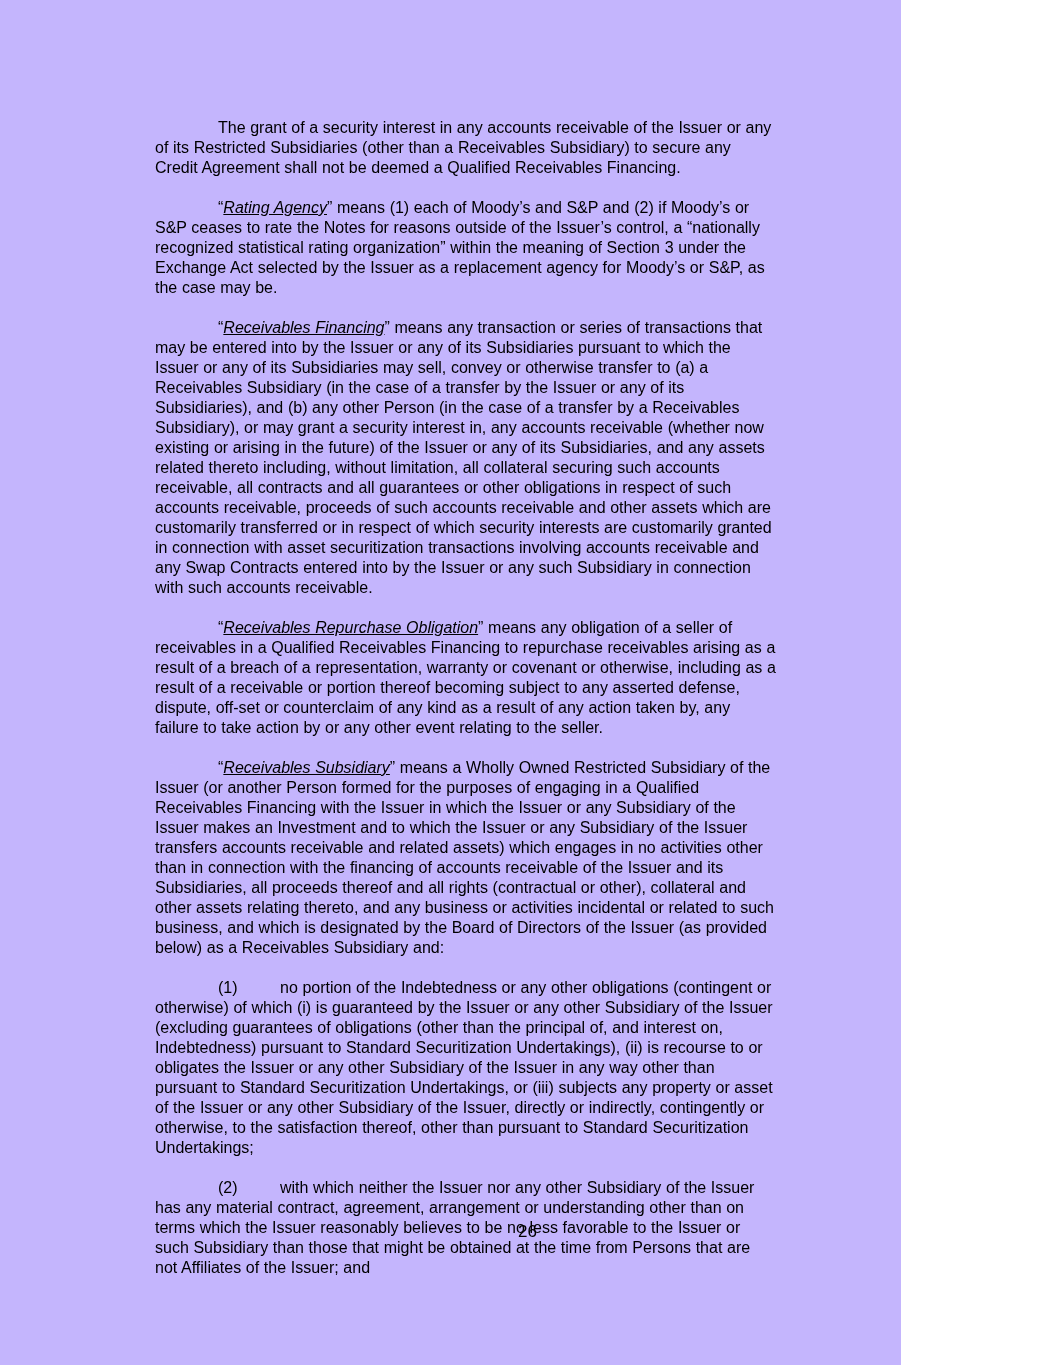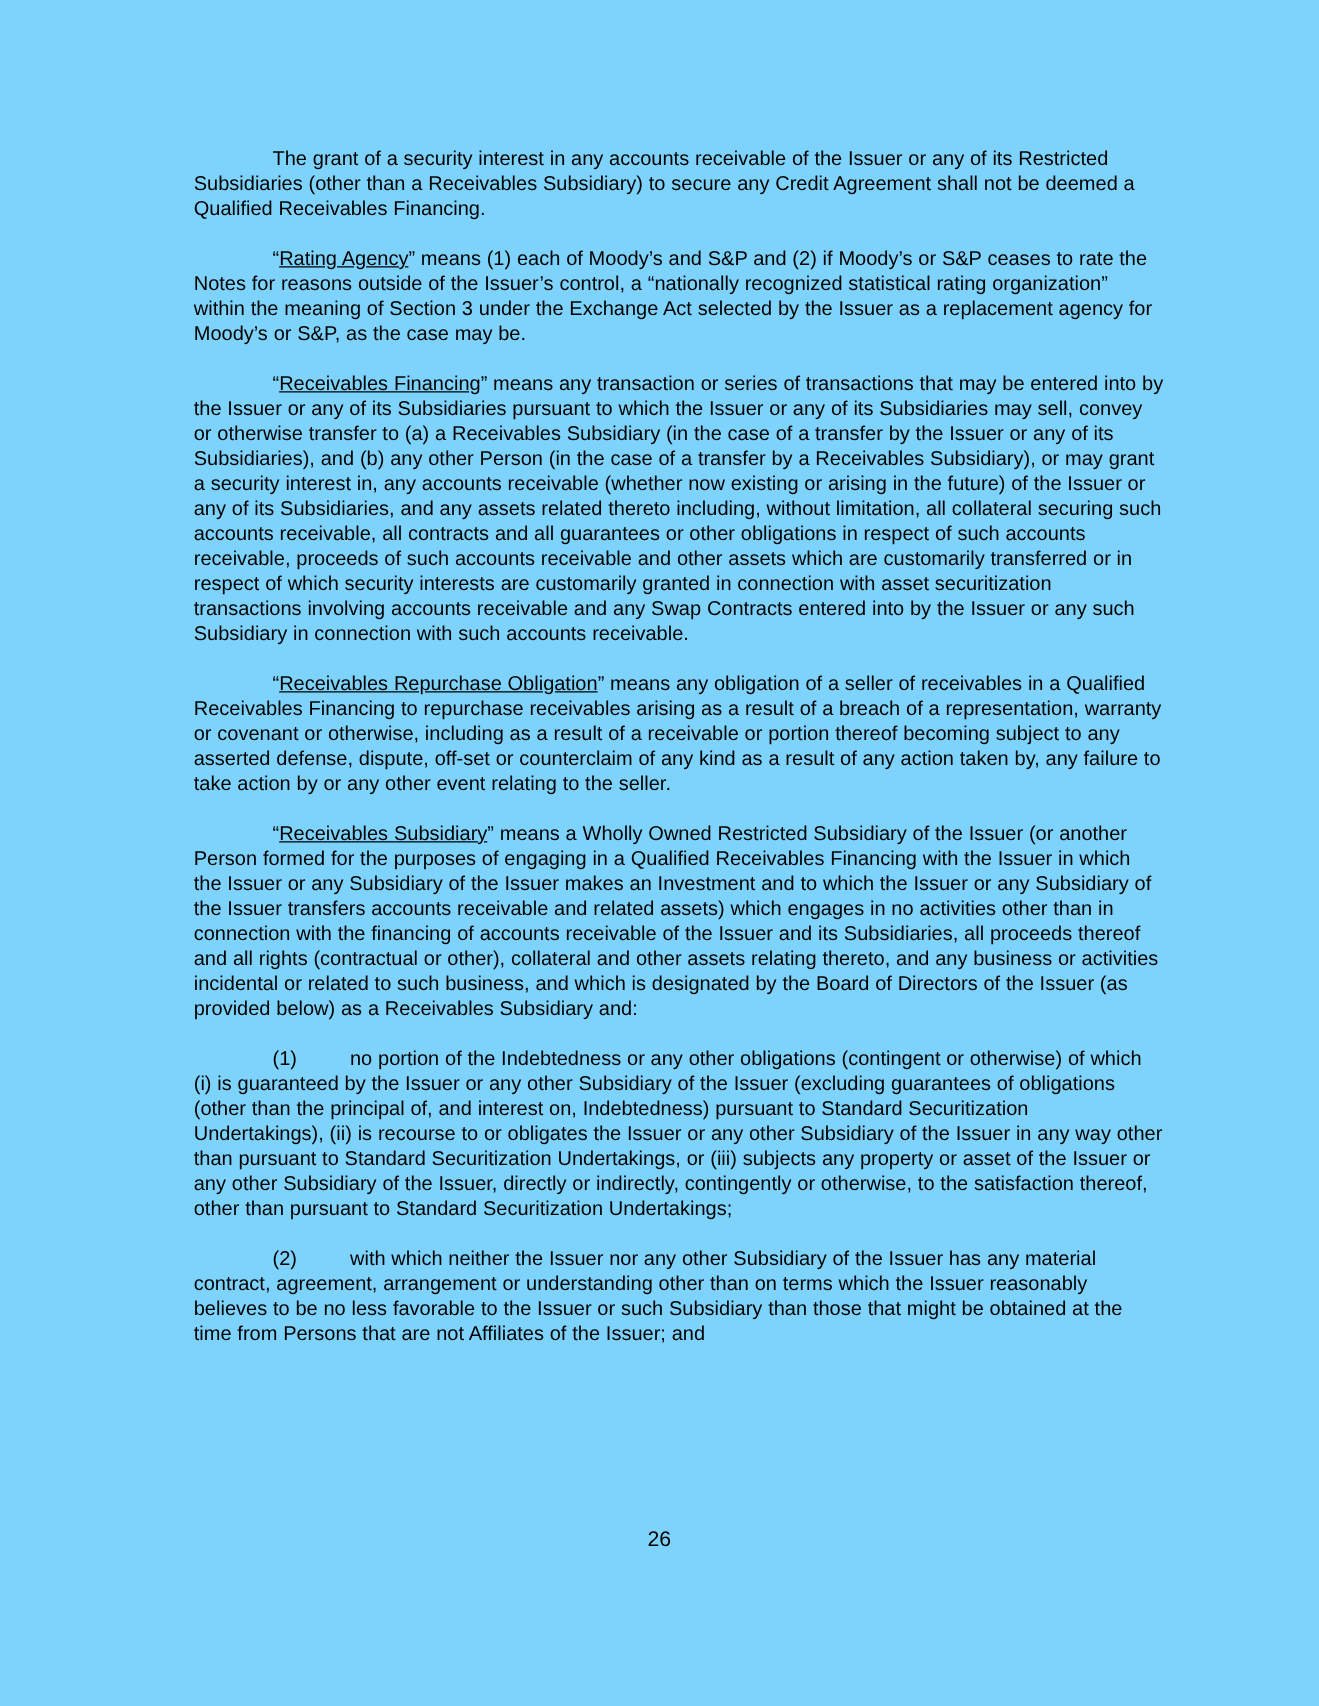--- a/index.html
+++ b/index.html
@@ -2,39 +2,40 @@
 <html><head>
 <meta charset="utf-8">
 <style>
   html, body {
     margin: 0;
     padding: 0;
     background: #ffffff;
   }
   .page {
     position: relative;
-    width: 1055px;
+    width: 901px;
     height: 1365px;
     box-sizing: border-box;
-    background: #7dd3fc;
+    background: #c4b5fd;
     padding: 118px 124px 0 155px;
     font-family: "Liberation Sans", sans-serif;
     font-size: 16px;
     line-height: 20px;
     color: #000000;
     overflow: hidden;
   }
   .para {
     margin: 0 0 20px 0;
     text-indent: 63px;
     text-align: left;
     word-spacing: 0.2px;
   }
   .term {
     text-decoration: underline;
+    font-style: italic;
   }
   .clause-number {
     display: inline-block;
     width: 62px;
     text-indent: 0;
   }
   .page-number {
     position: absolute;
     top: 1222px;
     left: 0;

